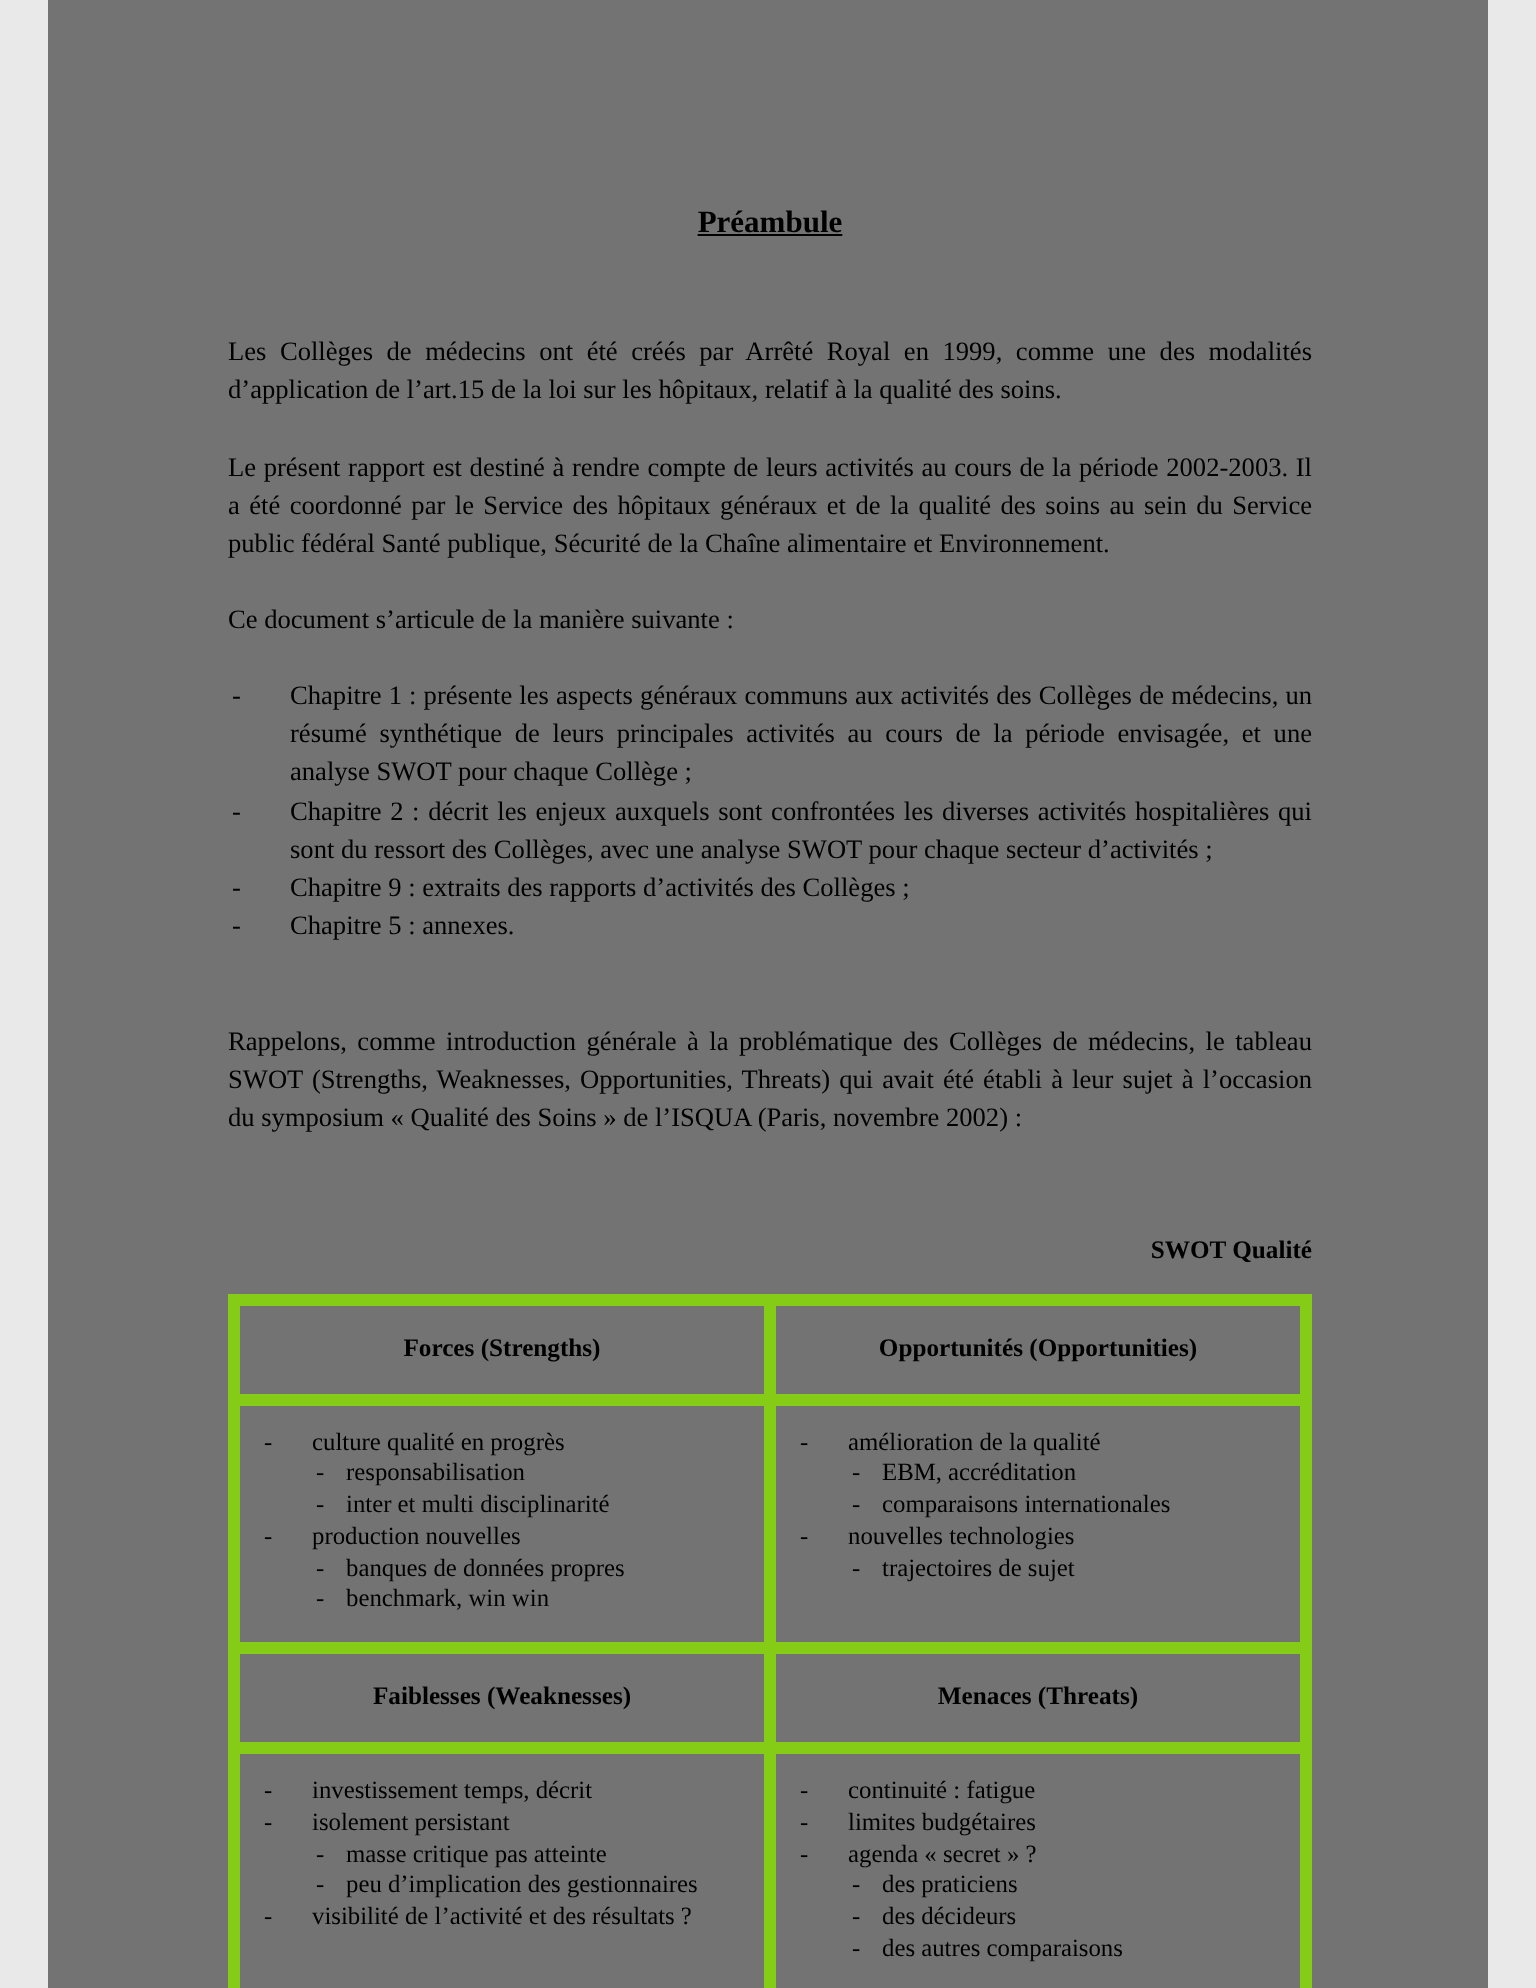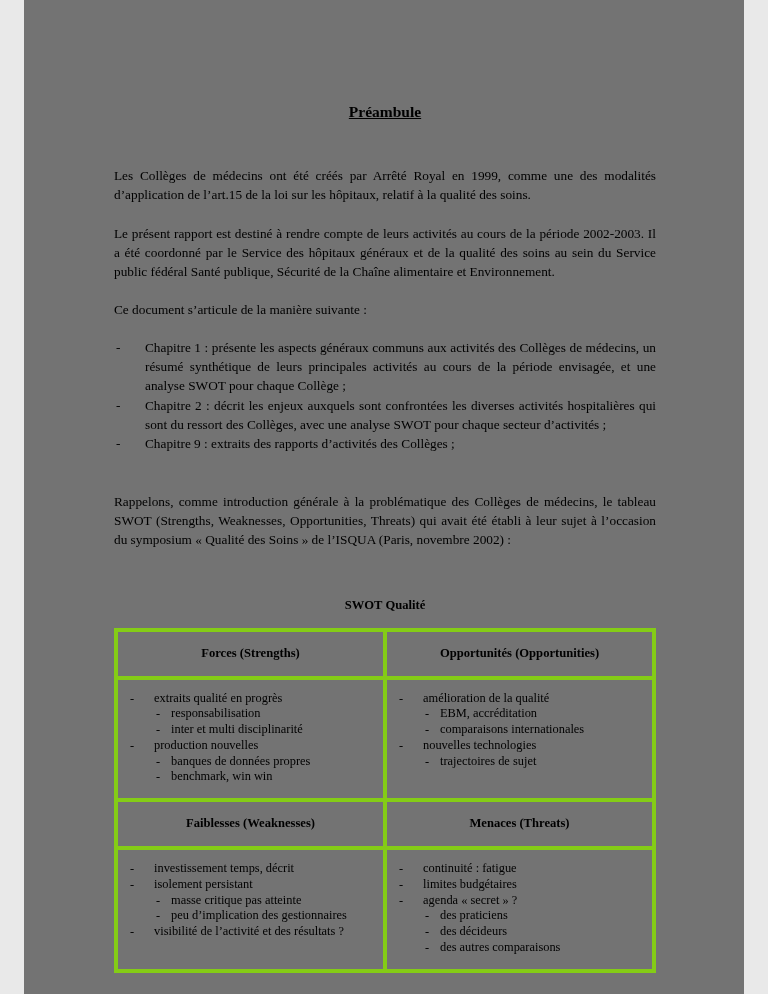--- a/index.html
+++ b/index.html
@@ -14,27 +14,27 @@
     font-size:15.5px; margin:6px 0 43px 0;
   }
   .para { text-align:justify; margin:0 0 19px 0; }
   .chapter-list { margin:0 0 0 0; }
   .chap {
     position:relative; padding-left:31px; text-align:justify;
   }
   .chap::before { content:"-"; position:absolute; left:2px; top:0; }
   .recap { margin-top:39px; margin-bottom:0; }
   .swot-caption {
-    text-align:center; font-weight:bold; font-size:12.6px; margin:47px 0 13px 0;
+    text-align:right; font-weight:bold; font-size:12.6px; margin:47px 0 13px 0;
   }
   table.swot {
     width:100%; border-collapse:collapse; table-layout:fixed;
     font-size:12.4px; line-height:1.27;
   }
-  table.swot th, table.swot td { border:4px solid #84cc16; }
+  table.swot th, table.swot td { border:6px solid #84cc16; }
   table.swot th {
     font-weight:bold; text-align:center; vertical-align:middle;
     padding:14px 6px; font-size:12.6px;
   }
   table.swot td.cell {
     vertical-align:top; padding:11px 8px 13px 8px;
   }
   td.cell .ti { position:relative; padding-left:28px; }
   td.cell .ti::before { content:"-"; position:absolute; left:4px; top:0; }
   td.cell .sub { position:relative; padding-left:45px; }
@@ -52,35 +52,36 @@
   <p class="para">Les Collèges de médecins ont été créés par Arrêté Royal en 1999, comme une des modalités d’application de l’art.15 de la loi sur les hôpitaux, relatif à la qualité des soins.</p>
 
   <p class="para">Le présent rapport est destiné à rendre compte de leurs activités au cours de la période 2002-2003. Il a été coordonné par le Service des hôpitaux généraux et de la qualité des soins au sein du Service public fédéral Santé publique, Sécurité de la Chaîne alimentaire et Environnement.</p>
 
   <p class="para">Ce document s’articule de la manière suivante :</p>
 
   <div class="chapter-list">
     <div class="chap">Chapitre 1 : présente les aspects généraux communs aux activités des Collèges de médecins, un résumé synthétique de leurs principales activités au cours de la période envisagée, et une analyse SWOT pour chaque Collège ;</div>
     <div class="chap">Chapitre 2 : décrit les enjeux auxquels sont confrontées les diverses activités hospitalières qui sont du ressort des Collèges, avec une analyse SWOT pour chaque secteur d’activités ;</div>
     <div class="chap">Chapitre 9 : extraits des rapports d’activités des Collèges ;</div>
+    <div class="chap">Chapitre 5 : annexes.</div>
   </div>
 
   <p class="para recap">Rappelons, comme introduction générale à la problématique des Collèges de médecins, le tableau SWOT (Strengths, Weaknesses, Opportunities, Threats) qui avait été établi à leur sujet à l’occasion du symposium « Qualité des Soins » de l’ISQUA (Paris, novembre 2002) :</p>
 
   <div class="swot-caption">SWOT Qualité</div>
 
   <table class="swot">
     <tbody>
         <tr>
       <th>Forces (Strengths)</th>
       <th>Opportunités (Opportunities)</th>
     </tr>
     <tr class="row1">
       <td class="cell">
-        <div class="ti">extraits qualité en progrès</div>
+        <div class="ti">culture qualité en progrès</div>
         <div class="sub">responsabilisation</div>
         <div class="sub">inter et multi disciplinarité</div>
         <div class="ti">production nouvelles</div>
         <div class="sub">banques de données propres</div>
         <div class="sub">benchmark, win win</div>
       </td>
       <td class="cell">
         <div class="ti">amélioration de la qualité</div>
         <div class="sub">EBM, accréditation</div>
         <div class="sub">comparaisons internationales</div>

